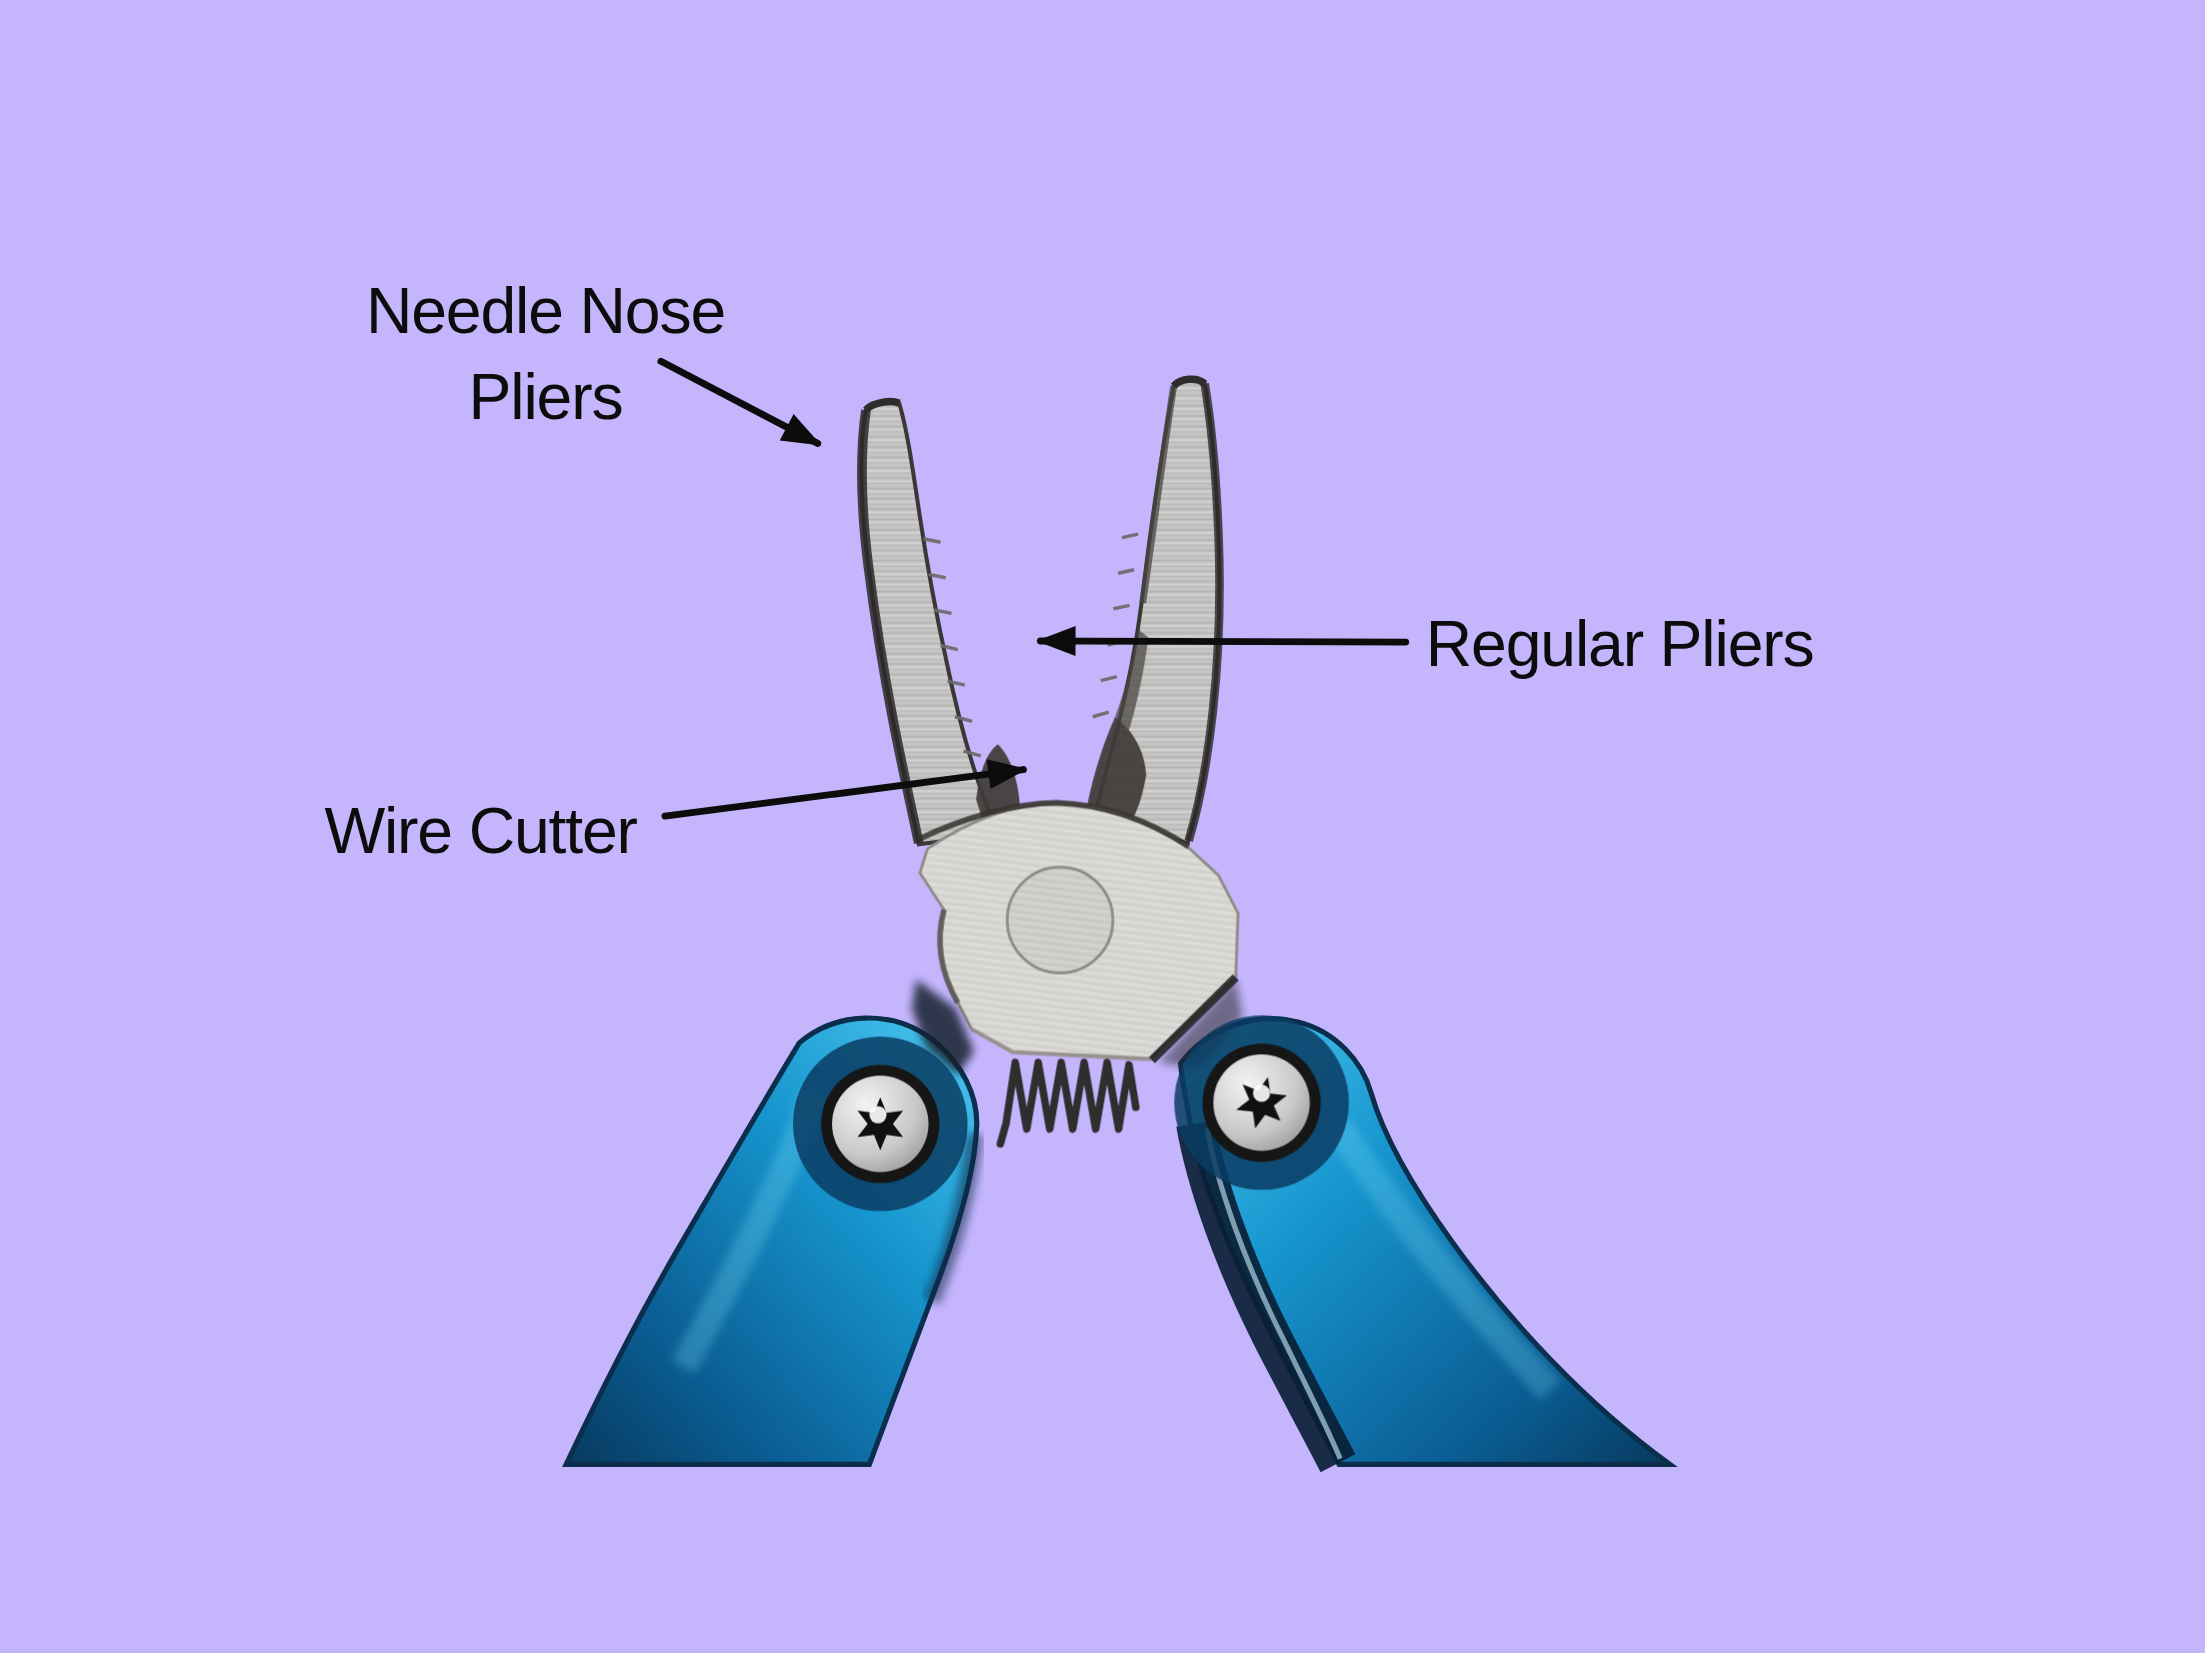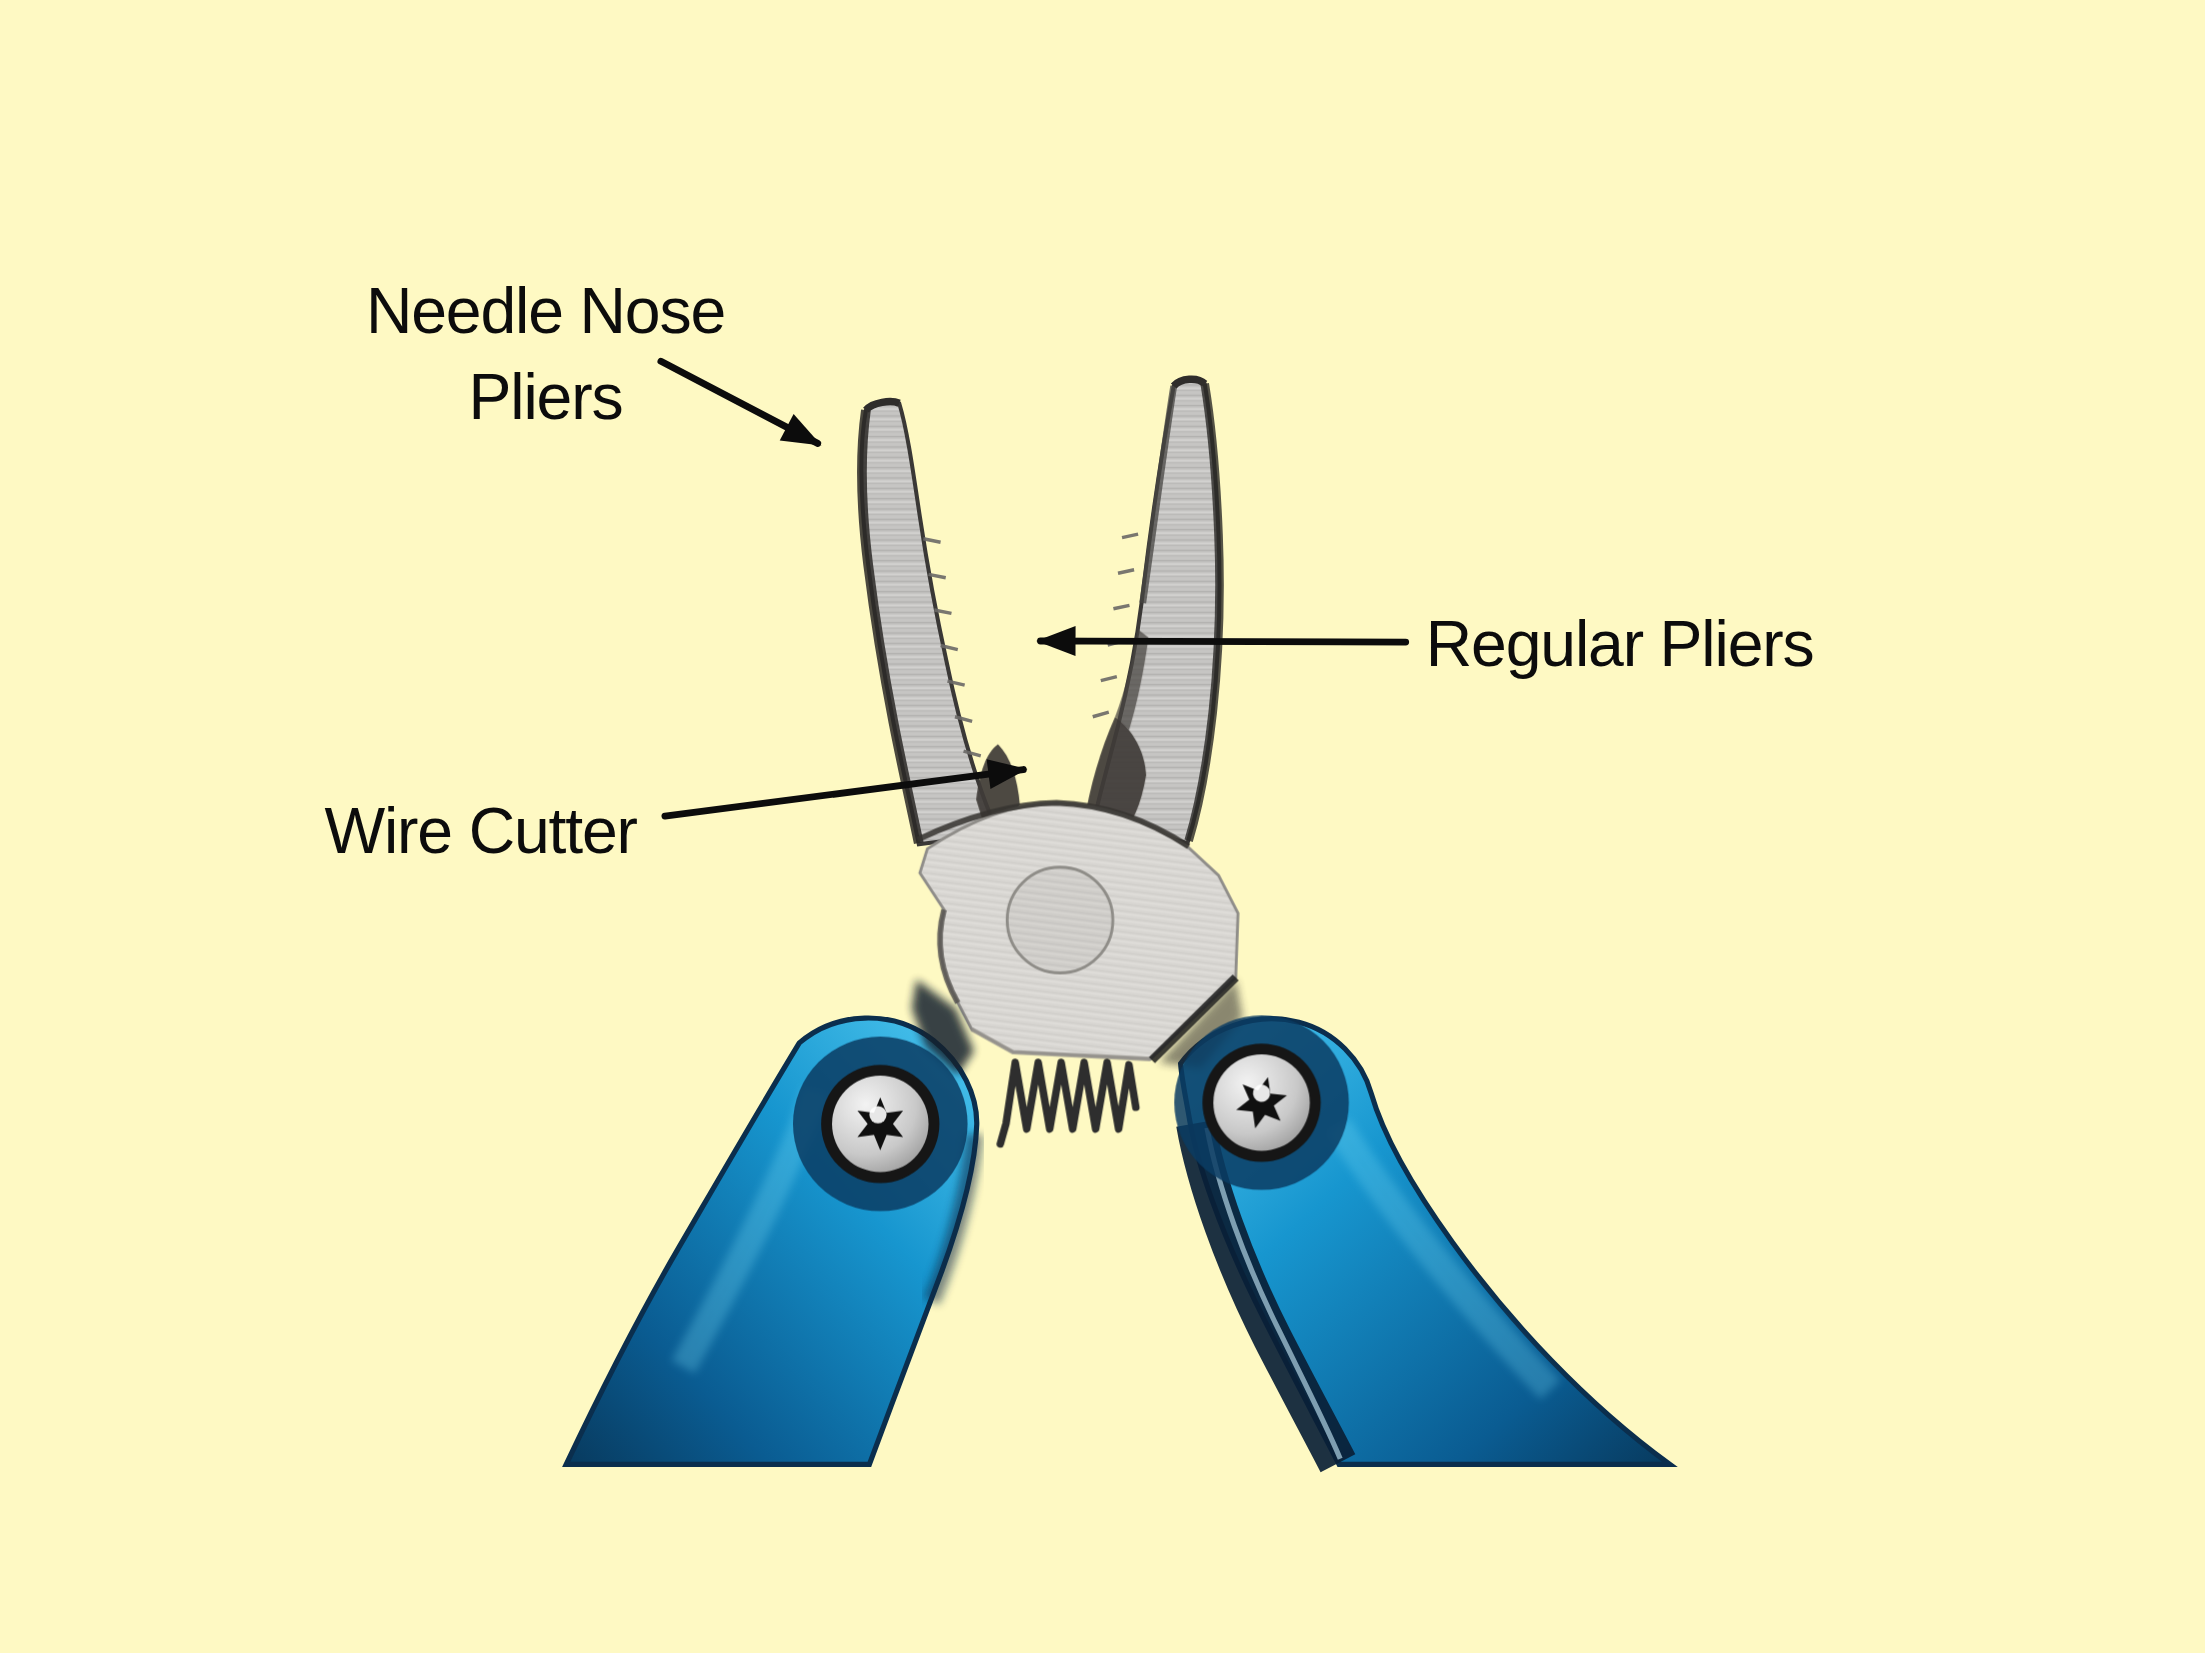--- a/index.html
+++ b/index.html
@@ -8,21 +8,21 @@
     width: 2205px;
     height: 1654px;
     background: #ffffff;
     overflow: hidden;
     font-family: "Liberation Sans", sans-serif;
   }
   .canvas {
     position: relative;
     width: 2205px;
     height: 1654px;
-    background: #fef9c3;
+    background: #c4b5fd;
   }
   svg.diagram {
     position: absolute;
     left: 0; top: 0;
     width: 2205px;
     height: 1654px;
     display: block;
   }
   text.label {
     font-family: "Liberation Sans", sans-serif;

